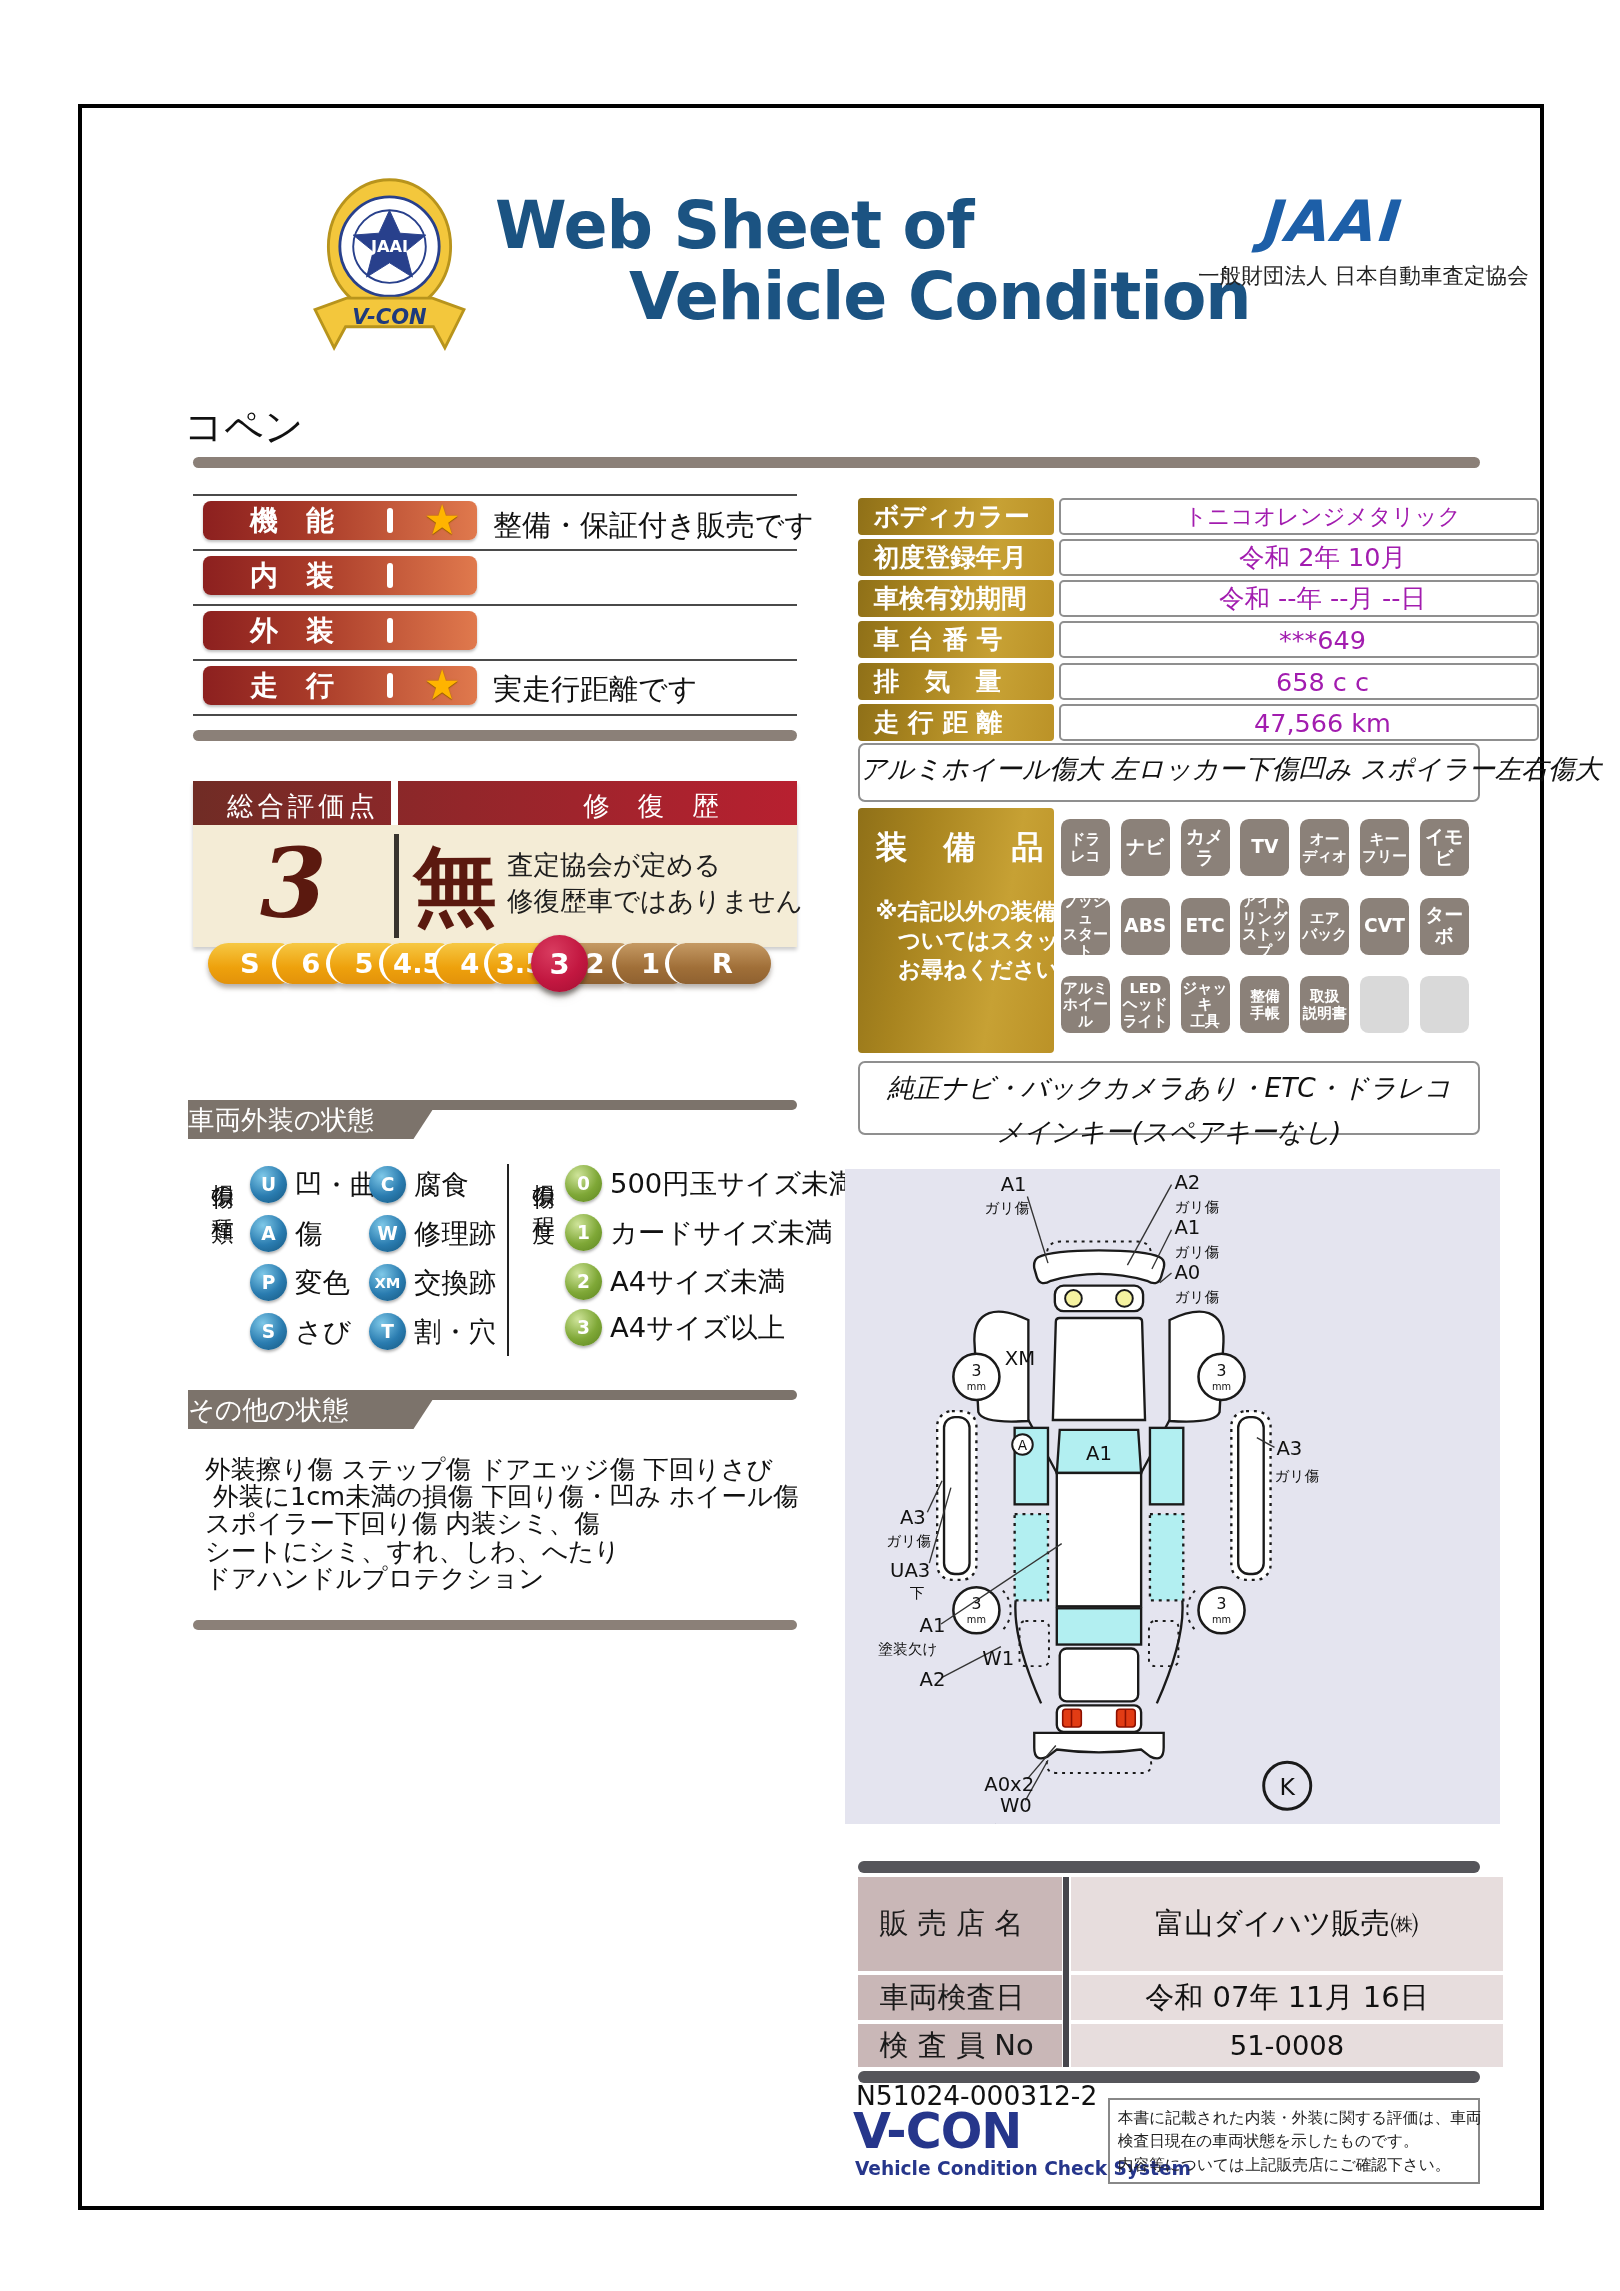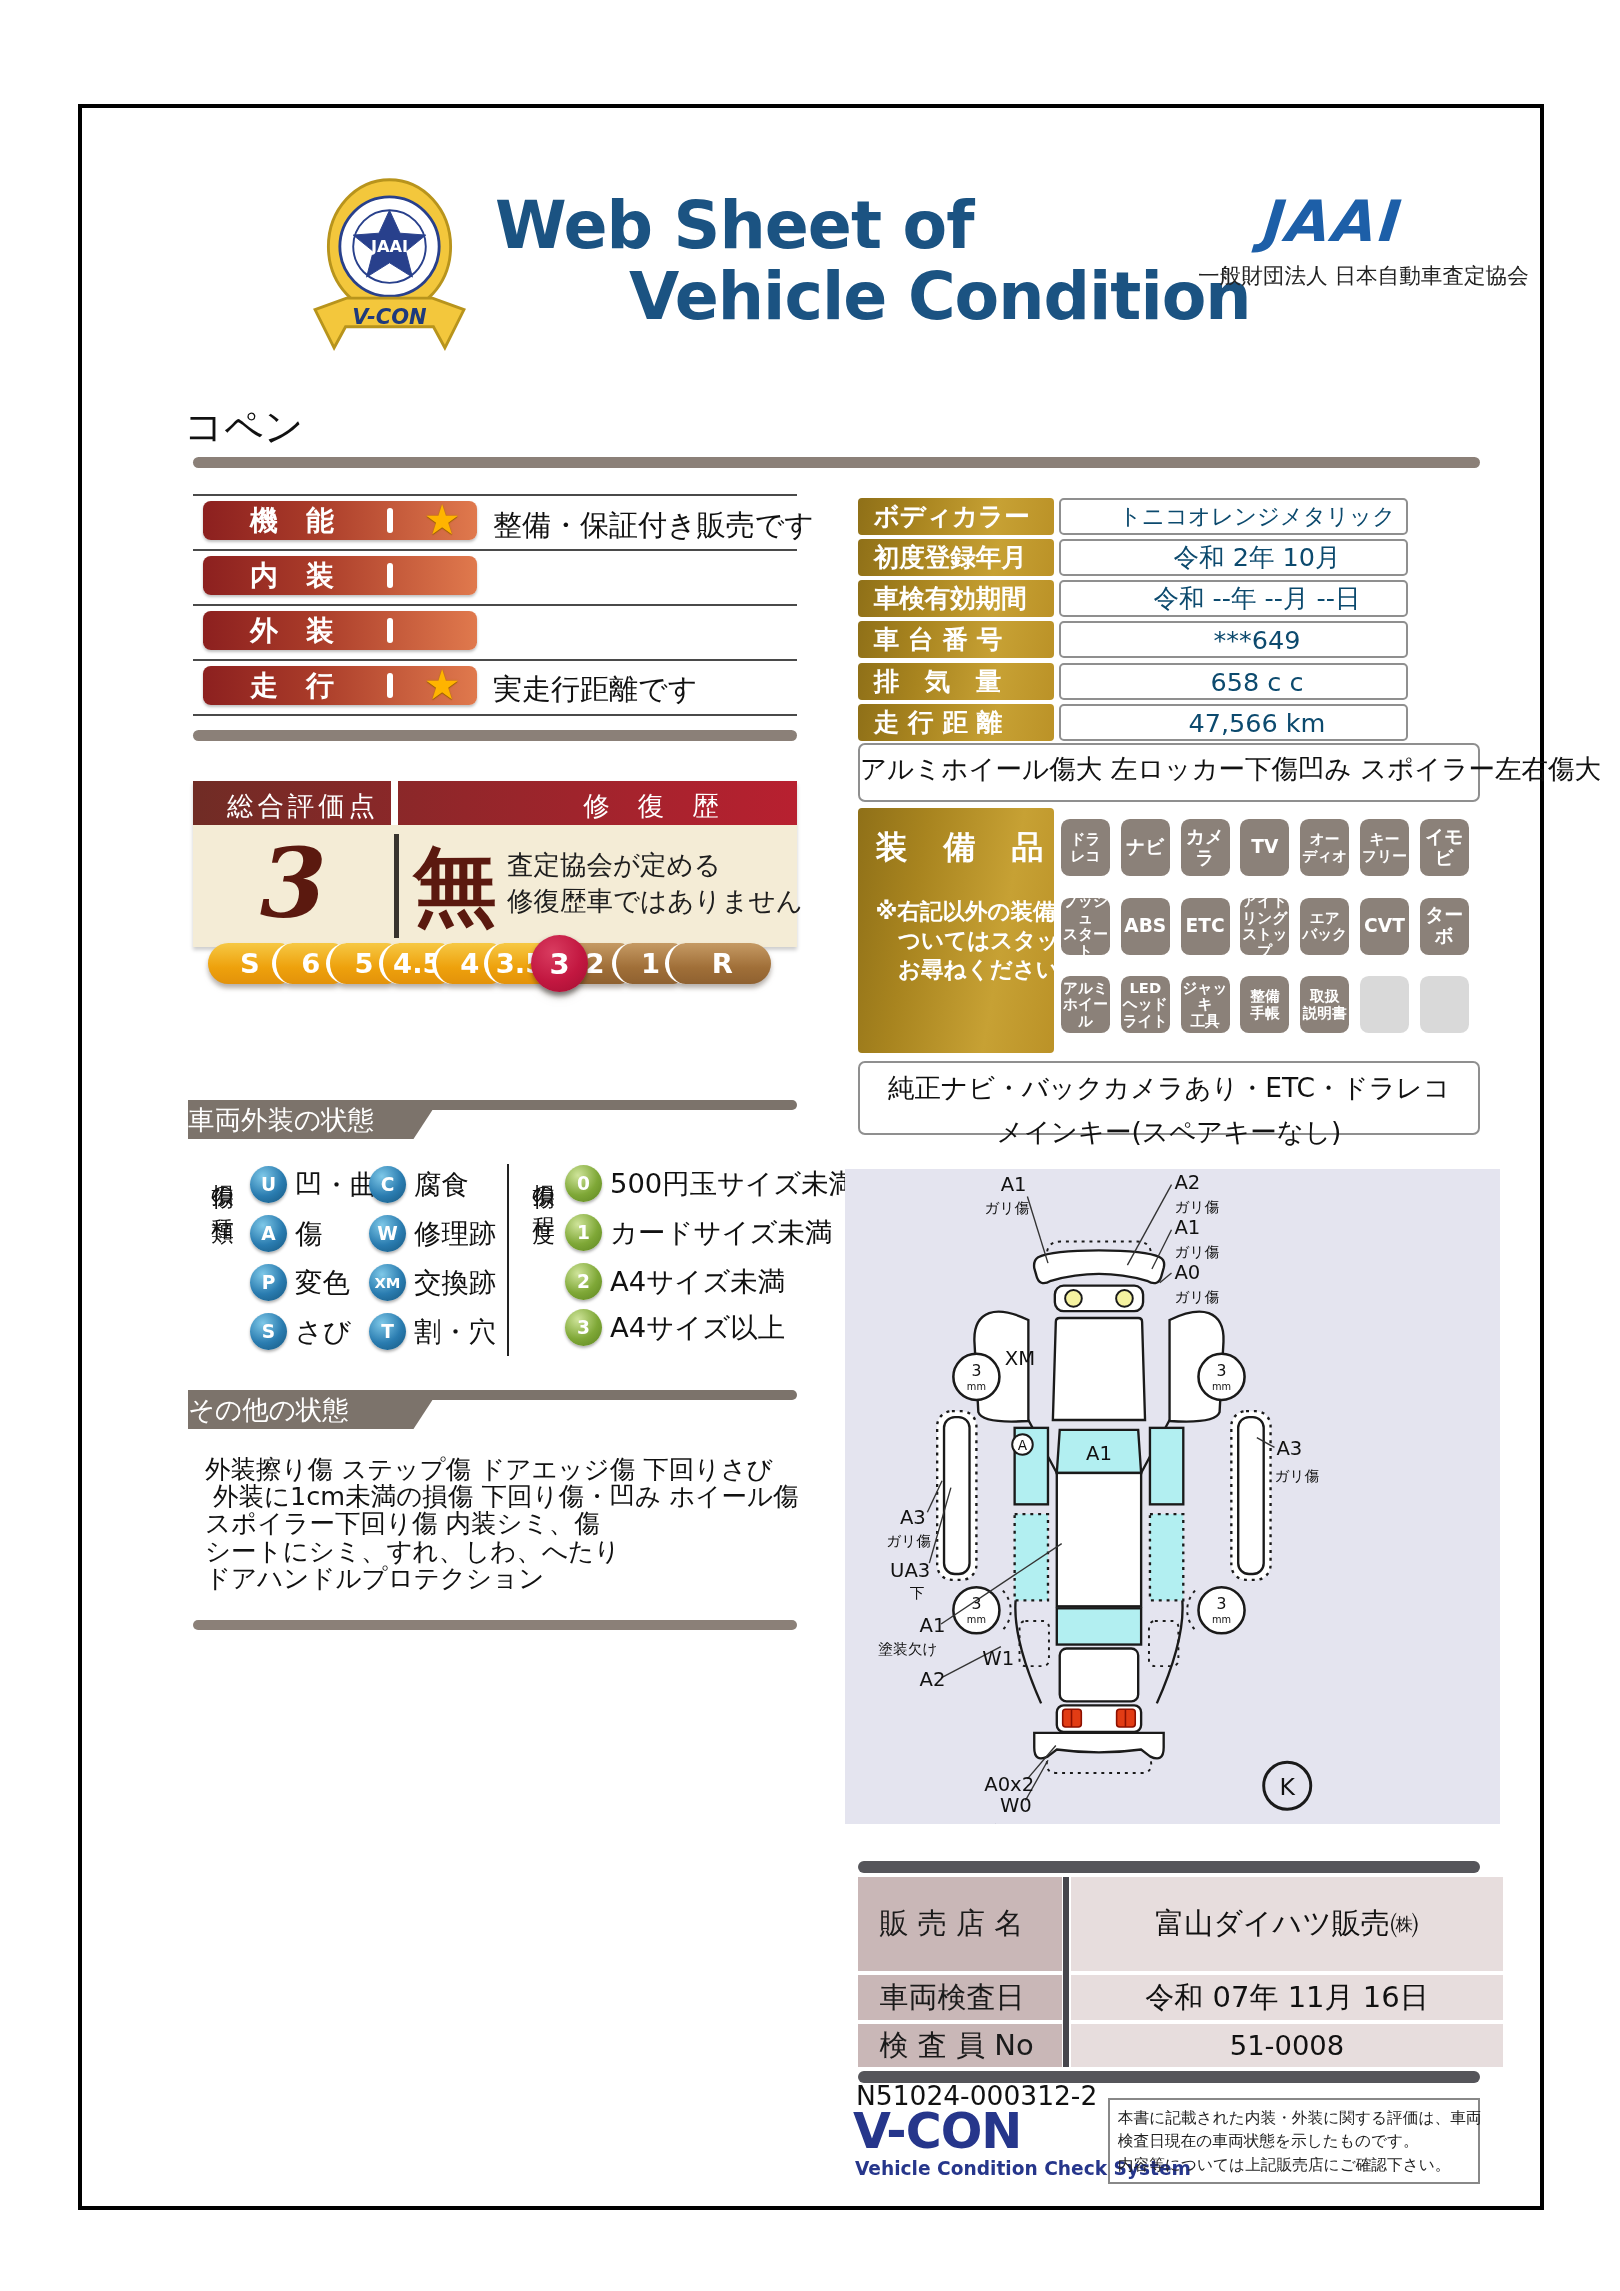--- a/index.html
+++ b/index.html
@@ -73,23 +73,23 @@
   .sphere.green{background:radial-gradient(circle at 35% 28%,#cfe49a,#7fa837 55%,#5c8420 100%);}
   .ltxt{font-size:27.4px;color:#111;line-height:37px;white-space:nowrap;}
   .ldiv{width:2px;background:#222;}
 
   .other-line{font-size:25.5px;line-height:28px;color:#111;white-space:nowrap;}
 
   
   .goldcell{background:linear-gradient(100deg,#8f7018 0%,#a8841f 30%,#c7a134 70%,#bb9227 100%);
             border-radius:3.9px;color:#fff;font-weight:bold;display:flex;align-items:center;}
   .info-lbl{left:858px;width:196px;height:37px;font-size:25.5px;padding-left:15.7px;box-sizing:border-box;white-space:nowrap;}
-  .info-val{left:1059px;width:349px;height:37px;background:#fff;border:2px solid #8f8f8f;border-radius:4.9px;
-            box-sizing:border-box;display:flex;align-items:center;justify-content:center;font-size:25.5px;color:#0c4a6e;white-space:nowrap;padding-left:47px;}
-  .note-box{left:858px;width:622px;border:2px solid #8f8f8f;border-radius:6.9px;background:#fff;box-sizing:border-box;}
+  .info-val{left:1059px;width:480px;height:37px;background:#fff;border:2px solid #8f8f8f;border-radius:4.9px;
+            box-sizing:border-box;display:flex;align-items:center;justify-content:center;font-size:25.5px;color:#a21caf;white-space:nowrap;padding-left:47px;}
+  .note-box{left:858px;width:622px;border:2px solid #8f8f8f;border-radius:6.9px;background:#fff;box-sizing:border-box;font-style:italic;}
   .note-box .t{text-align:center;font-size:26.5px;color:#111;white-space:nowrap;}
 
   .equip-gold{left:858px;top:808px;width:196px;height:245px;border-radius:3.9px;display:block;padding:17.6px 0 0 17.6px;box-sizing:border-box;}
   .equip-gold .tt{font-size:32px;letter-spacing:2px;color:#fff;font-weight:bold;}
   .equip-gold .nn{margin-top:27.4px;font-size:22.5px;line-height:29px;color:#fff;font-weight:bold;white-space:nowrap;}
   .badges{left:1061px;top:819px;display:grid;grid-template-columns:repeat(7,49px);grid-auto-rows:57px;gap:21.6px 10.8px;}
   .badge{background:#8b8179;border-radius:8.8px;color:#fff;display:flex;align-items:center;justify-content:center;
          text-align:center;font-size:14.7px;font-weight:bold;line-height:1.12;white-space:pre-line;}
   .badge.empty{background:#d9d9d9;}
 

